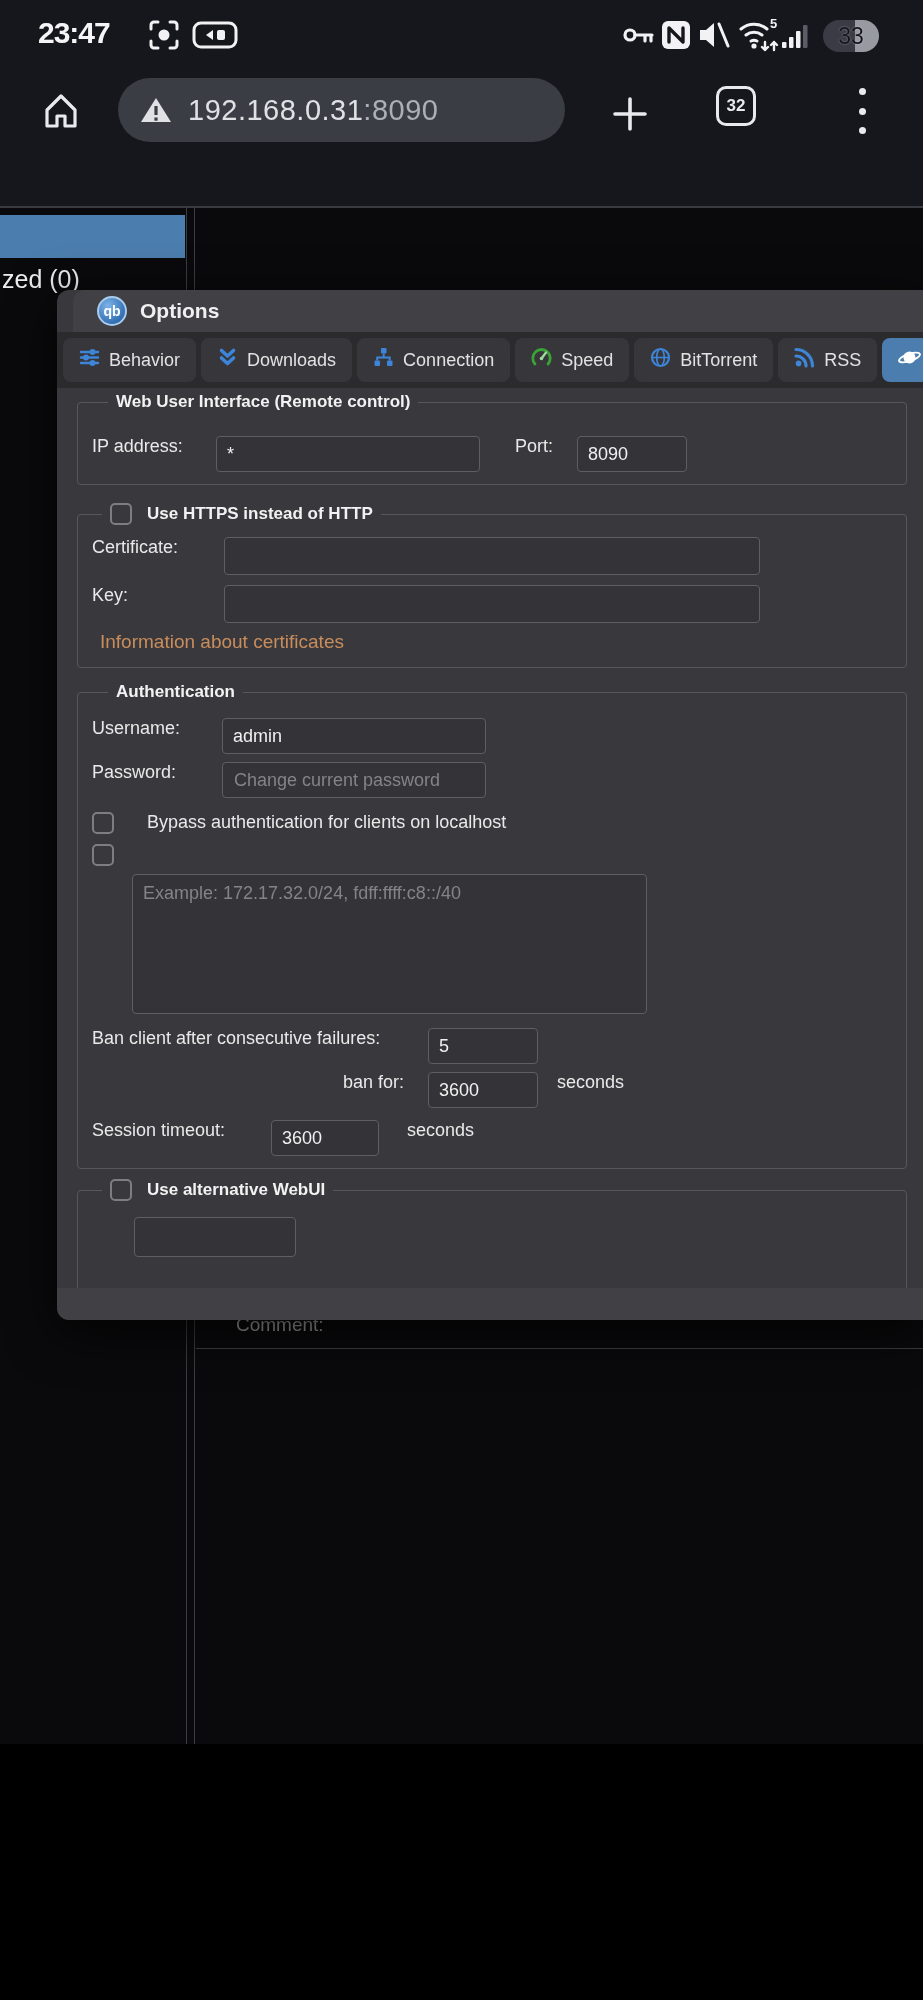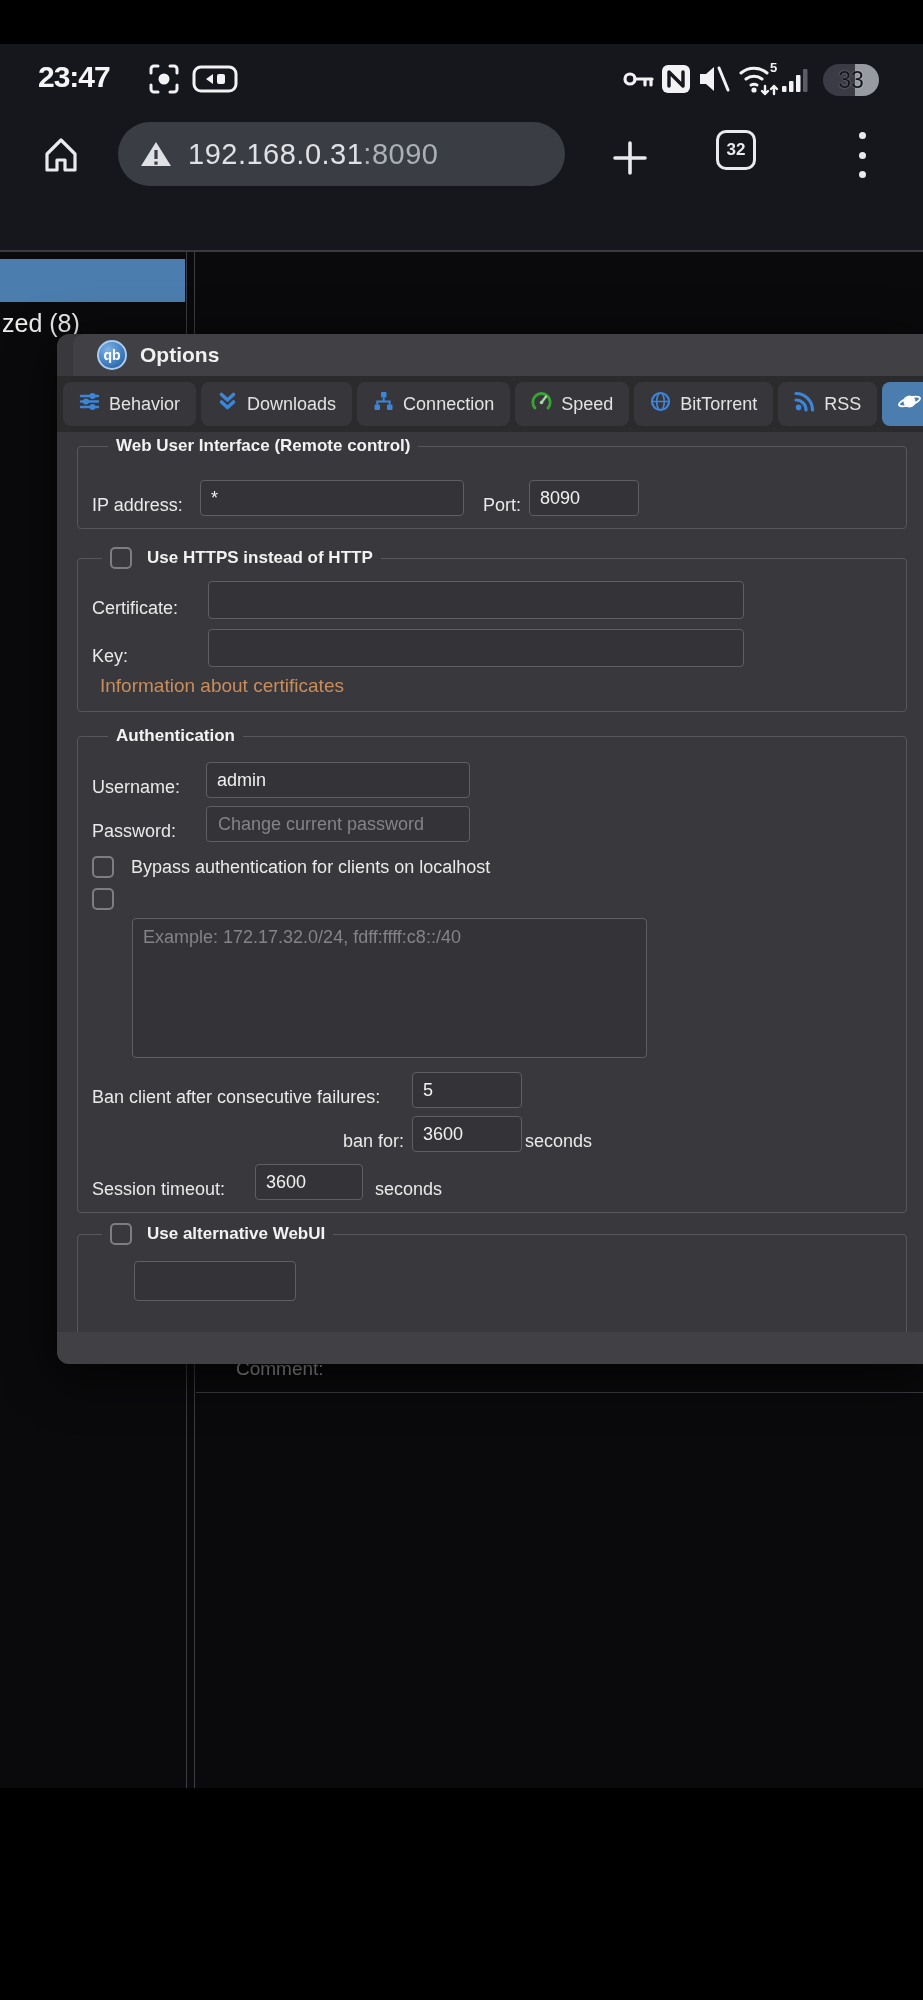--- a/index.html
+++ b/index.html
@@ -1,17 +1,17 @@
 <!DOCTYPE html>
 <html><head>
 <meta charset="utf-8">
 <style>
   html,body{margin:0;padding:0;background:#000;}
   .screen{position:relative;width:923px;height:1744px;overflow:hidden;
-    background:#22c55e;font-family:"Liberation Sans",sans-serif;margin-top:44px;}
+    background:#22c55e;font-family:"Liberation Sans",sans-serif;}
 
   
   .chrome{position:absolute;left:0;top:0;width:923px;height:208px;
     background:#16161d;border-bottom:2px solid #3a3a41;box-sizing:border-box;}
   .statusbar{position:absolute;left:0;top:0;width:923px;height:70px;}
   .time{position:absolute;left:38px;top:16px;font-size:30px;font-weight:bold;
     color:#f5f5f7;letter-spacing:-1px;}
   .sb-ic{position:absolute;top:0;height:70px;display:flex;align-items:center;}
   .battery{position:absolute;left:823px;top:20px;width:56px;height:32px;border-radius:16px;
     background:linear-gradient(to right,#3b3b46 0 58%,#989aa2 58%);
@@ -56,21 +56,21 @@
   .tab{height:44px;border-radius:8px;background:#37373b;display:flex;align-items:center;
     gap:9px;padding:0 16px;font-size:18px;color:#e2e2e2;flex:none;cursor:default;}
   .tab.sel{background:#4b7dae;color:#fff;}
 
   .dbody{position:absolute;left:0;top:98px;width:100%;height:900px;overflow:hidden;
     padding:4px 16px 0 20px;box-sizing:border-box;}
   fieldset{border:1px solid #57575c;border-radius:4px;margin:0;
     padding:2px 14px 12px 14px;width:830px;box-sizing:border-box;}
   legend{font-weight:bold;font-size:17px;color:#f2f2f2;padding:0 8px;margin-left:10px;
     display:flex;align-items:center;gap:15px;}
-  .frow{display:flex;align-items:flex-end;}
+  .frow{display:flex;align-items:flex-start;gap:16px;}
   .lbl{font-size:18px;color:#e9e9e9;flex:none;}
   .inp{background:#343438;border:1px solid #5e5e63;border-radius:4px;height:36px;
     color:#f0f0f0;font-size:18px;padding:0 10px;box-sizing:border-box;
     font-family:"Liberation Sans",sans-serif;}
   .inp::placeholder, textarea::placeholder{color:#83838a;}
   .cb{width:22px;height:22px;border:2px solid #7d7d83;border-radius:5px;
     background:#39393d;box-sizing:border-box;flex:none;}
   .w100{width:100px;} .w106{width:106px;} .w108{width:108px;}
   .link{font-size:19px;color:#c98d5c;margin:8px 0 2px 8px;cursor:pointer;}
   textarea.inp{height:140px;width:515px;padding:8px 10px;resize:none;}
@@ -180,21 +180,21 @@
       <div class="kebab">
           <i></i>
           <i></i>
           <i></i>
         </div>
     </div>
   </div>
 
   <div class="page">
     <div class="sel-bar"></div>
-    <div class="clip-label">zed (8)</div>
+    <div class="clip-label">zed (0)</div>
     <div class="vline" style="left:186px"></div>
     <div class="vline" style="left:194px"></div>
     <div class="hline"></div>
     <div class="comment">Comment:</div>
 
     <div class="dialog">
       <div class="titlebar">
         <div class="qb-logo">qb</div>
         <div class="dtitle">Options</div>
       </div>

